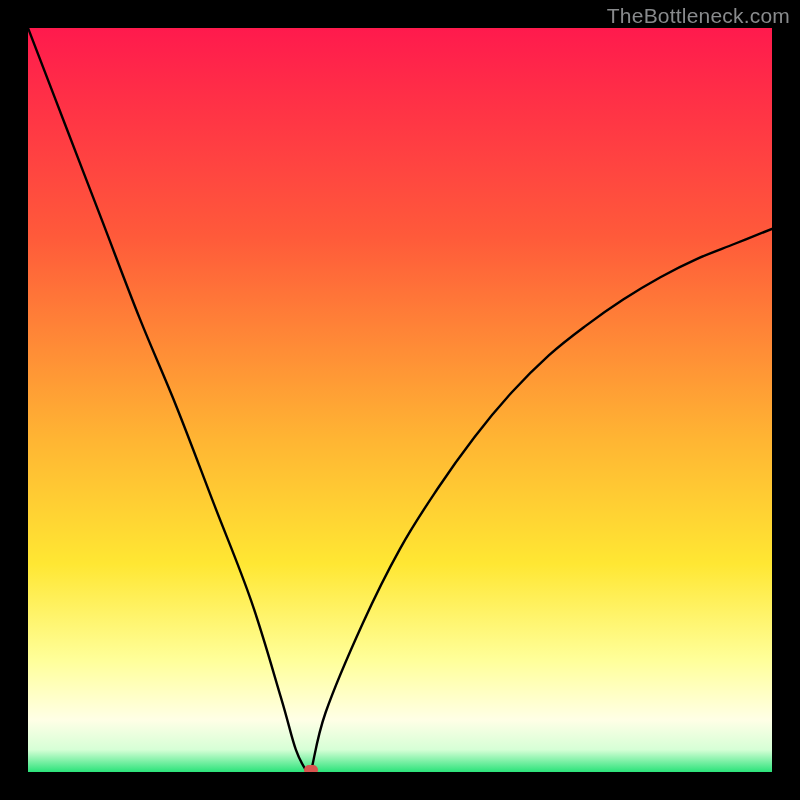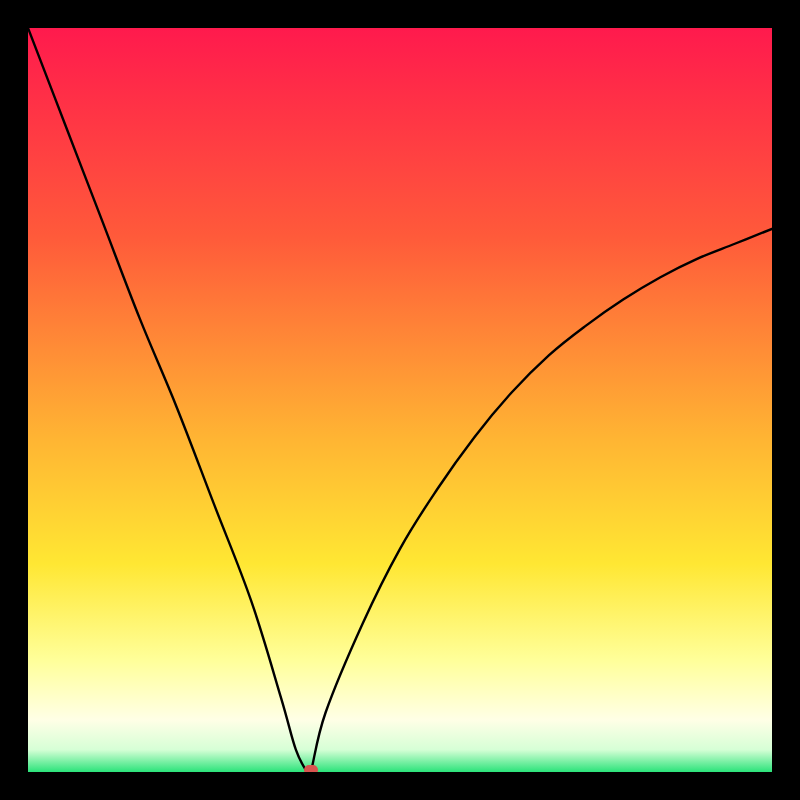--- a/index.html
+++ b/index.html
@@ -75,14 +75,15 @@
     </svg>
 
     <svg class="curve" viewBox="0 0 744 744" preserveAspectRatio="none">
       <path id="curve-path" d="M 0 0 C 6.70 17.41, 23.81 61.90, 37.20 96.72 C 50.59 131.54, 61.01 158.62, 74.40 193.44 C 87.79 228.26, 98.21 256.68, 111.60 290.16 C 124.99 323.64, 135.41 345.96, 148.80 379.44 C 162.19 412.92, 172.61 441.34, 186.00 476.16 C 199.39 510.98, 211.15 538.06, 223.20 572.88 C 235.25 607.70, 244.92 642.82, 252.96 669.60 C 261.00 696.38, 263.15 708.29, 267.84 721.68 C 272.53 735.07, 276.99 739.98, 279.00 744.00 L 279.00 744.00 C 279.67 744.00, 279.37 754.71, 282.72 744.00 C 286.07 733.29, 288.23 711.26, 297.60 684.48 C 306.97 657.70, 321.41 624.66, 334.80 595.20 C 348.19 565.74, 358.61 544.91, 372.00 520.80 C 385.39 496.69, 395.81 481.37, 409.20 461.28 C 422.59 441.19, 433.01 426.61, 446.40 409.20 C 459.79 391.79, 470.21 379.29, 483.60 364.56 C 496.99 349.83, 507.41 339.41, 520.80 327.36 C 534.19 315.31, 544.61 307.64, 558.00 297.60 C 571.39 287.56, 581.81 280.26, 595.20 271.56 C 608.59 262.86, 619.01 256.61, 632.40 249.24 C 645.79 241.87, 656.21 236.67, 669.60 230.64 C 682.99 224.61, 693.41 221.12, 706.80 215.76 C 720.19 210.40, 737.30 203.56, 744.00 200.88" fill="none" stroke="#000000" stroke-width="2.4" stroke-linecap="round"></path>
     </svg>
 
     <div class="marker" id="marker" style="left: 282.72px; top: 742px; background: rgb(217, 84, 79);"></div>
 
   </div>
 
+  <div class="watermark">TheBottleneck.com</div>
 
 </div>
 
 </body></html>

